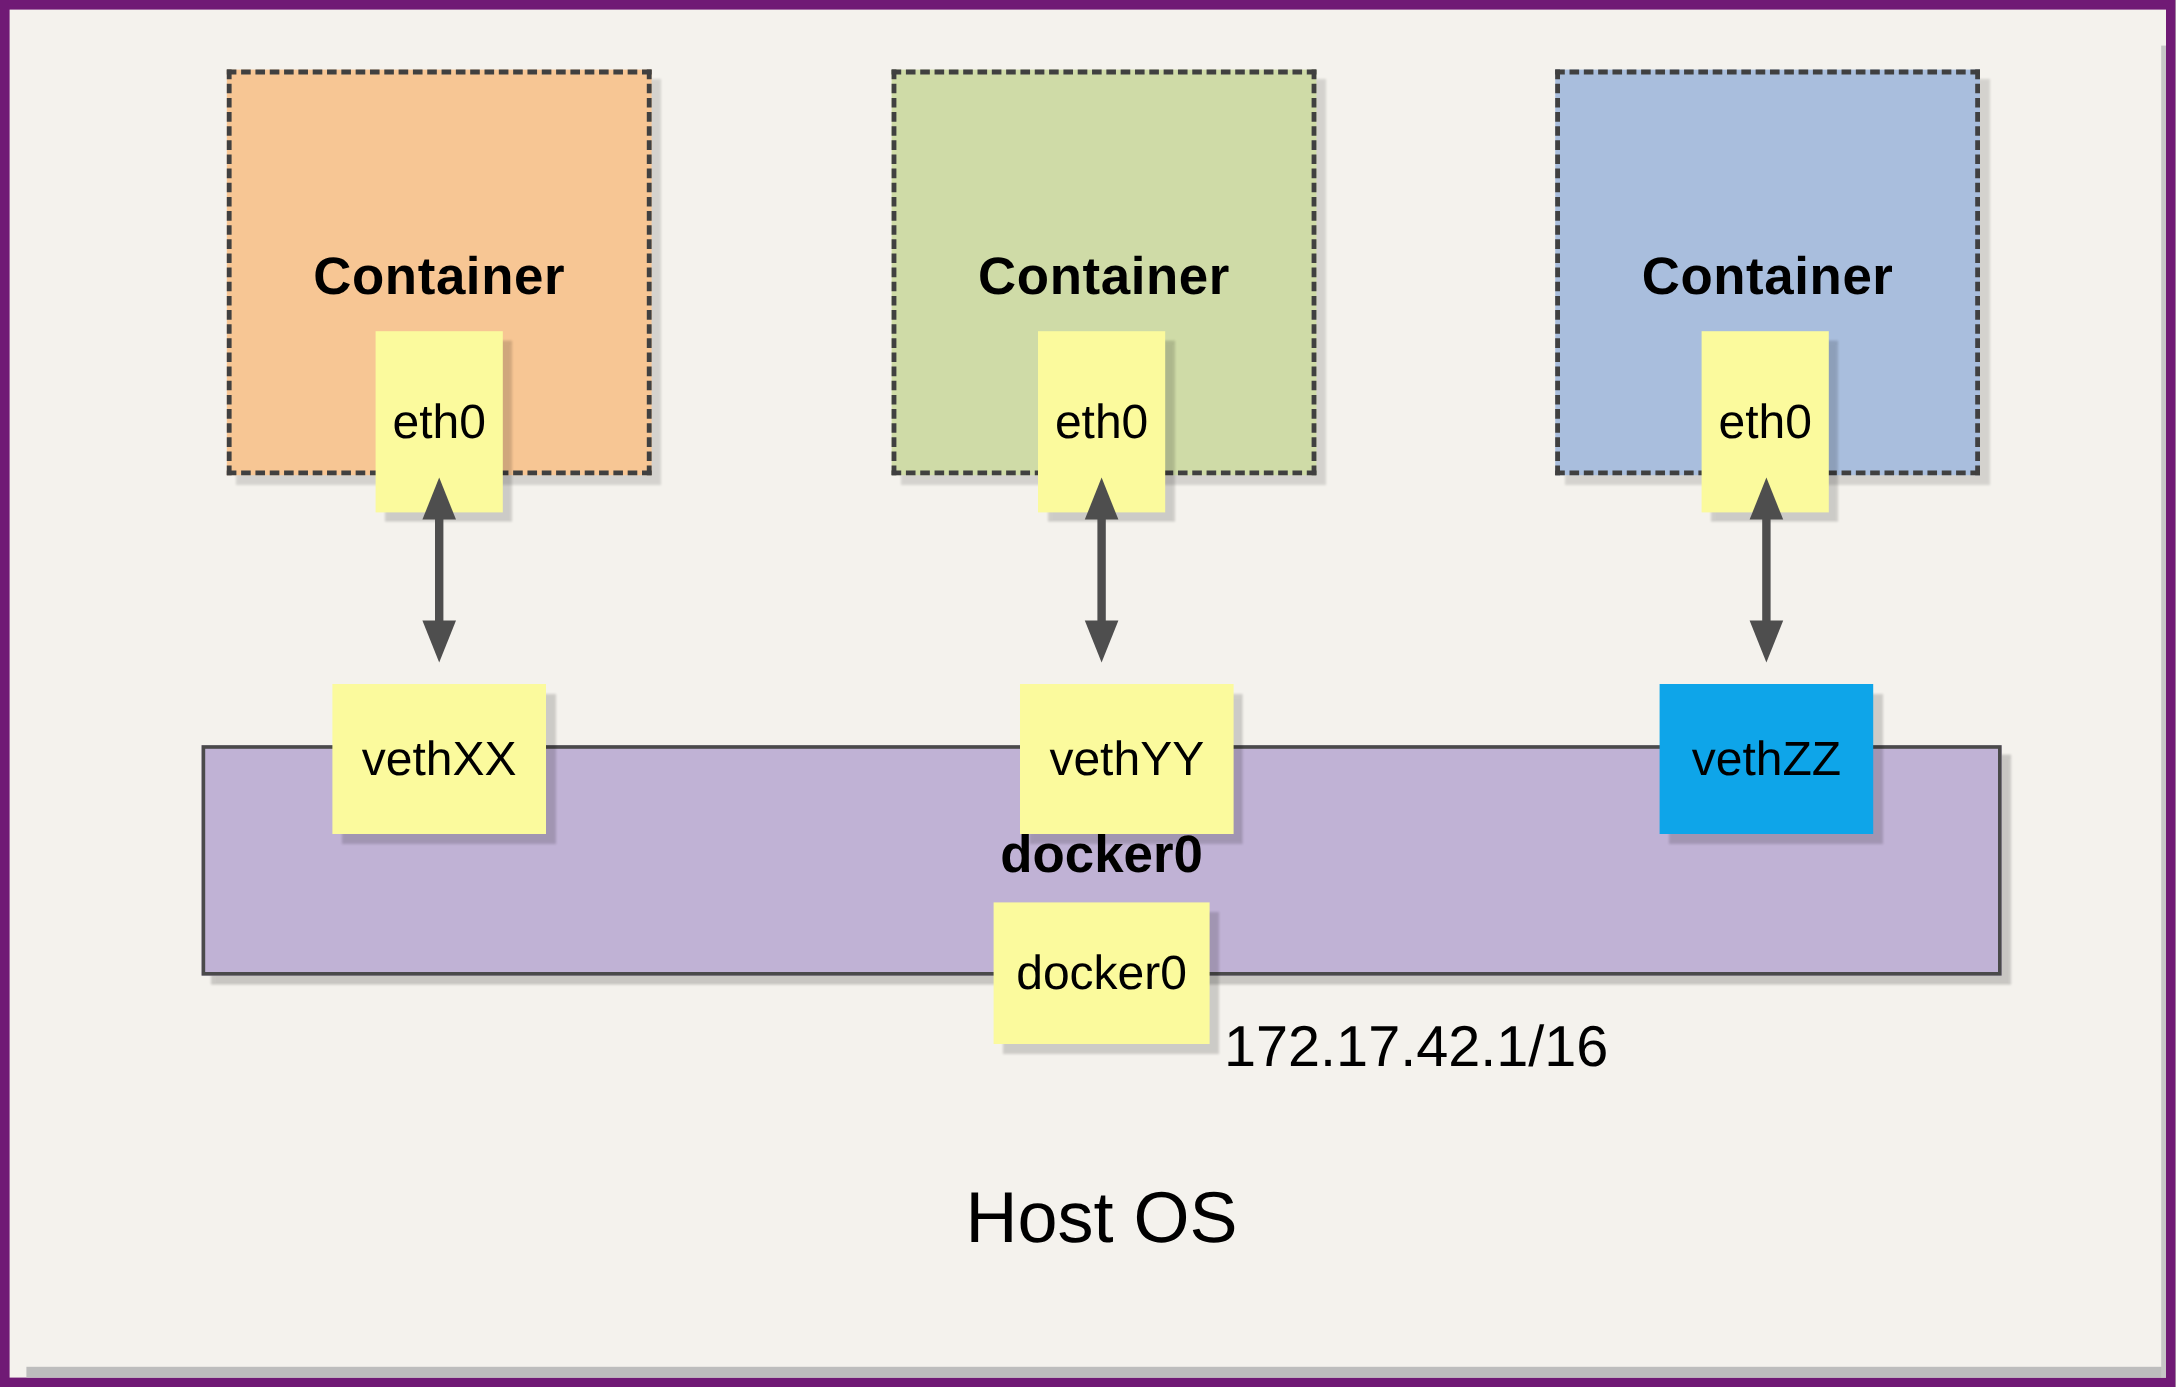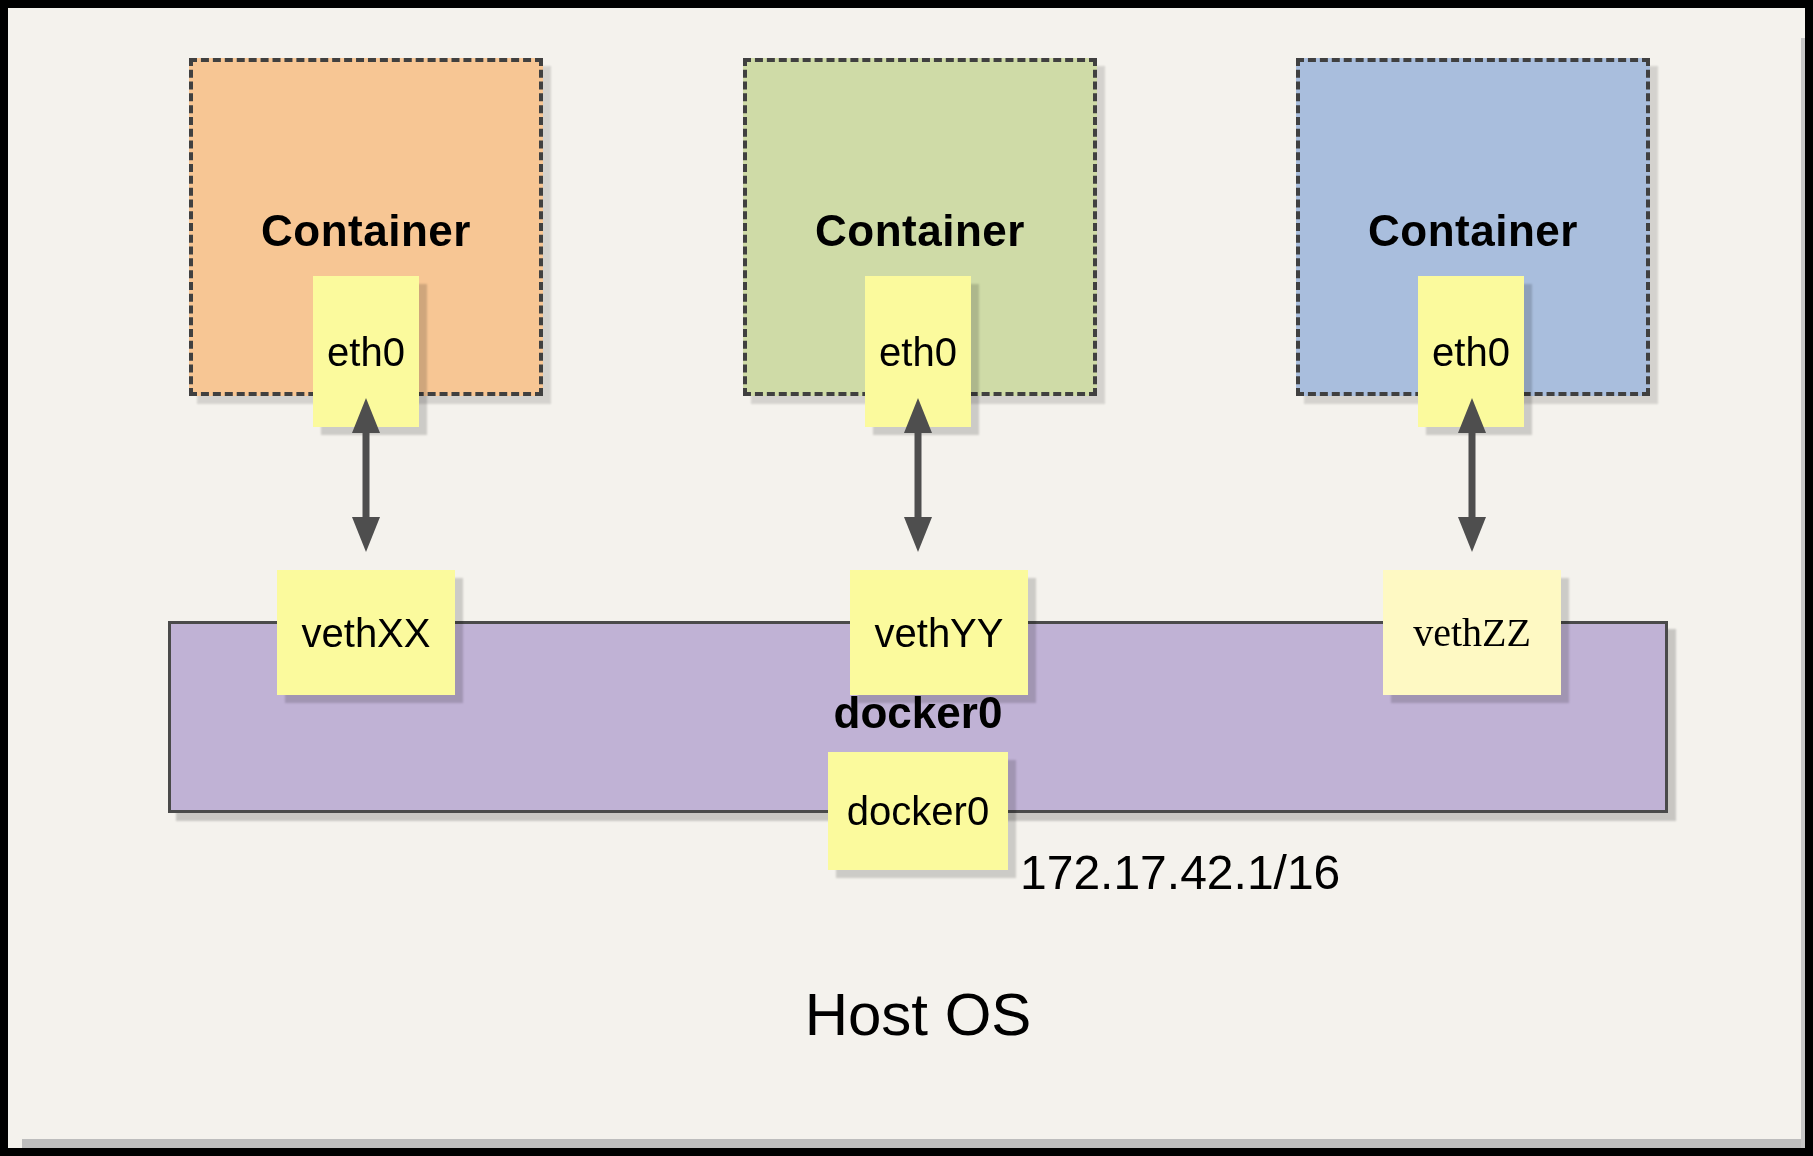--- a/index.html
+++ b/index.html
@@ -5,21 +5,21 @@
   html,body{margin:0;padding:0;background:#888;}
   .stage{
     position:relative;
     width:1813px;height:1156px;
     font-family:"Liberation Sans","DejaVu Sans",sans-serif;
     color:#000;
     overflow:hidden;
   }
   .frame{
     position:absolute;inset:0;
-    border:8px solid #000000;
+    border:8px solid #701a75;
     box-sizing:border-box;
     background:#F4F2ED;
     padding-left:47px;
   }
   
   .edge-shadow-bottom{
     position:absolute;left:14px;right:2px;bottom:0;height:9px;
     background:#BDBDBD;
   }
   .edge-shadow-right{
@@ -127,21 +127,21 @@
       <div class="container-label">Container</div>
     </div>
     <div class="iface-box eth-box" style="left: 1410px; background-color: rgb(251, 250, 157);">
       <span>eth0</span>
     </div>
     <svg class="arrow" style="left:1444px" viewBox="0 0 40 156">
       <line x1="20" y1="28" x2="20" y2="128" stroke="#4E4E4E" stroke-width="7"></line>
       <polygon points="20,1 34,36 6,36" fill="#4E4E4E"></polygon>
       <polygon points="20,155 34,120 6,120" fill="#4E4E4E"></polygon>
     </svg>
-    <div class="iface-box veth-box" style="left: 1375px; background-color: #fef9c3; font-family: Liberation Serif, serif;">
+    <div class="iface-box veth-box" style="left: 1375px; background-color: #0ea5e9;">
       <span>vethZZ</span>
     </div>
 
     <div class="bridge-bar" style="background-color: rgb(192, 178, 213);"></div>
     <div class="bridge-label">docker0</div>
     <div class="iface-box docker-if-box" style="background-color: rgb(251, 250, 157);">
       <span>docker0</span>
     </div>
     <div class="ip-label">172.17.42.1/16</div>
 

